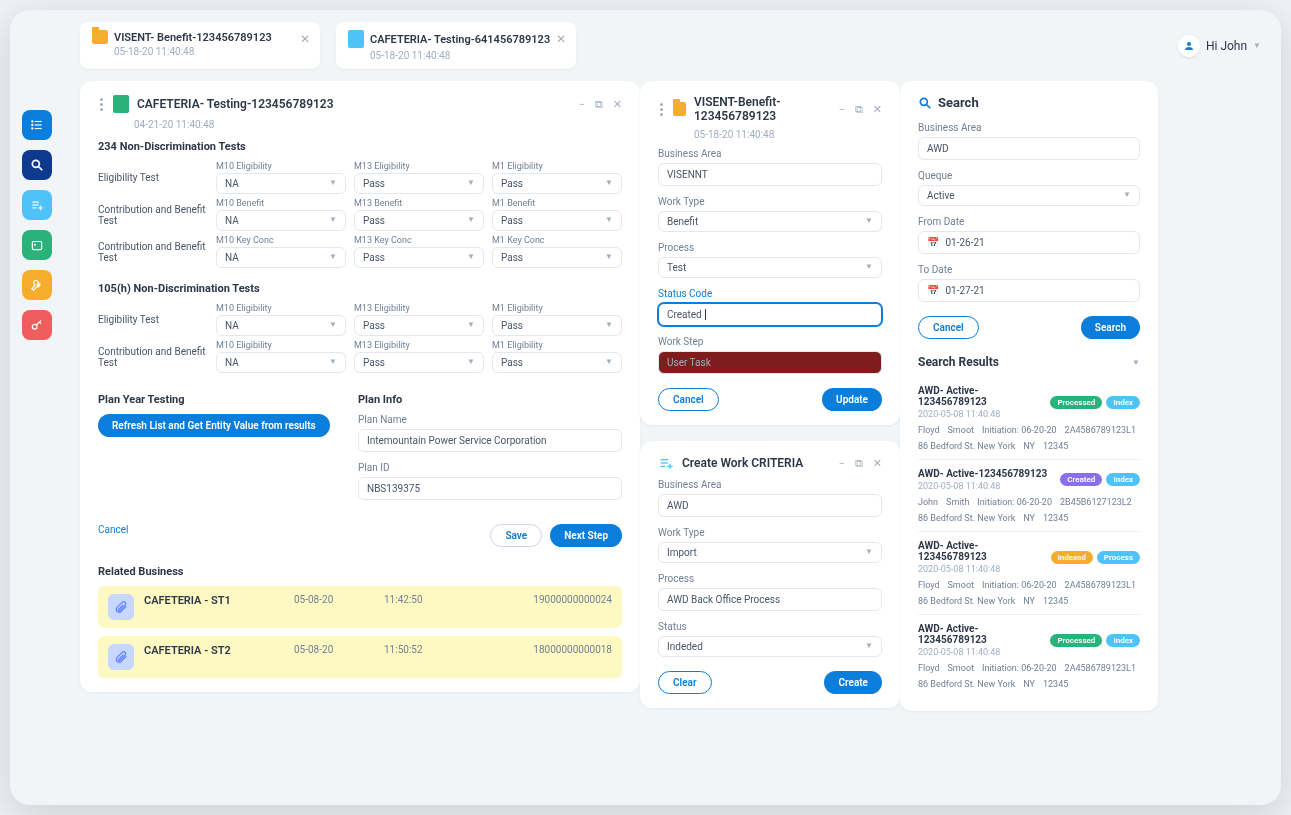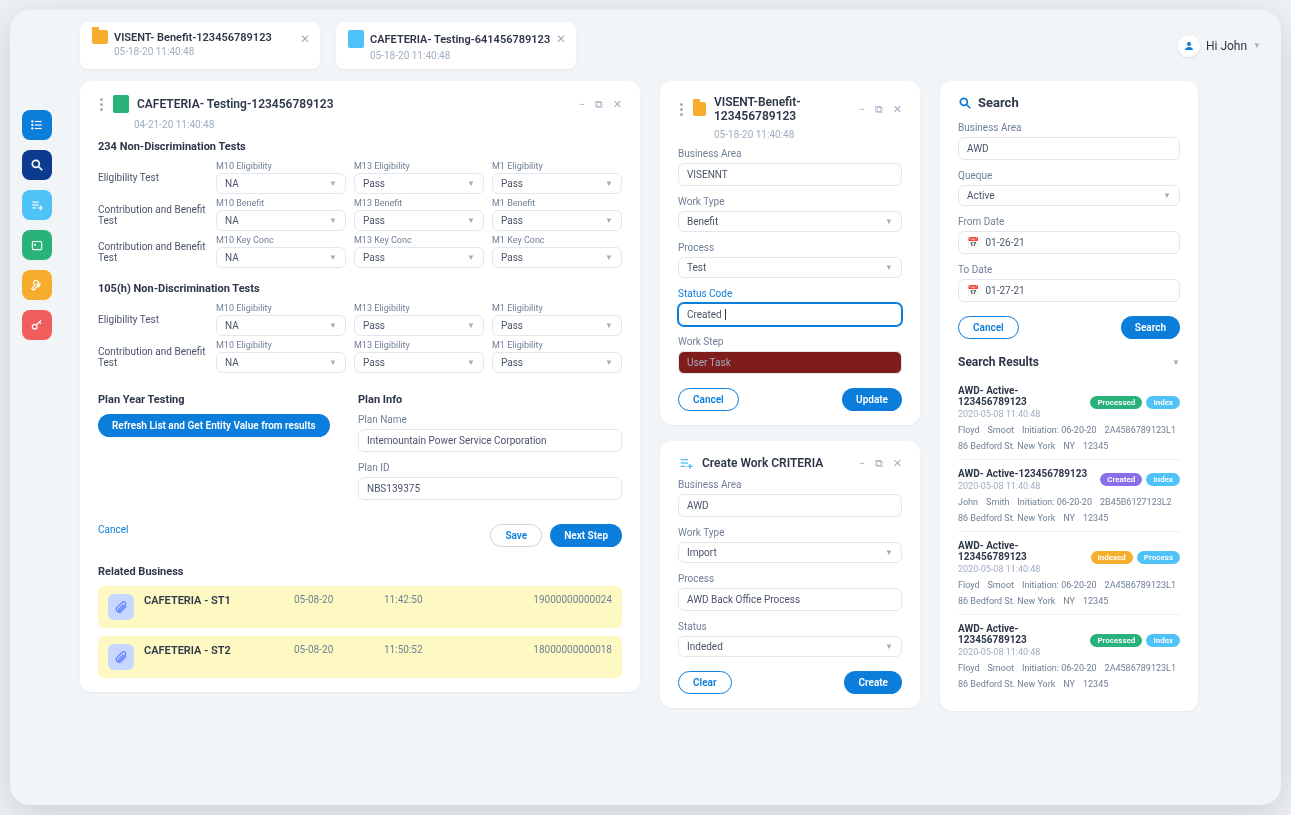--- a/index.html
+++ b/index.html
@@ -8,37 +8,37 @@
 .topbar{display:flex;gap:16px;margin-bottom:12px;padding-left:50px}
 .tab{background:#fff;border-radius:8px;padding:8px 12px;display:flex;flex-direction:column;gap:2px;position:relative;min-width:240px;box-shadow:0 1px 3px rgba(0,0,0,.05)}
 .tab-row{display:flex;align-items:center;gap:6px}
 .tab-title{font-size:11px;font-weight:600;color:#2d3748}
 .tab-sub{font-size:10px;color:#a0aec0;padding-left:22px}
 .tab-close{position:absolute;right:10px;top:10px;color:#a0aec0;cursor:pointer;font-size:12px}
 .user{margin-left:auto;display:flex;align-items:center;gap:6px;font-size:12px;color:#2d3748}
 .user-av{width:22px;height:22px;background:#fff;border-radius:50%;display:flex;align-items:center;justify-content:center;box-shadow:0 1px 3px rgba(0,0,0,.1)}
 .sidebar{position:absolute;left:12px;top:100px;display:flex;flex-direction:column;gap:10px}
 .nav-btn{width:30px;height:30px;border-radius:8px;display:flex;align-items:center;justify-content:center;cursor:pointer;color:#fff}
-.main{display:flex;gap:20px;padding-left:50px}
+.main{display:flex;padding-left:50px}
 .col{display:flex;flex-direction:column;gap:16px}
 .col1{flex:0 0 560px}
 .col2{flex:0 0 260px}
 .col3{flex:0 0 258px}
 .card{background:#fff;border-radius:12px;padding:14px 18px;box-shadow:0 1px 3px rgba(0,0,0,.05)}
 .card-hd{display:flex;align-items:center;gap:8px;margin-bottom:6px}
 .card-hd-title{font-size:12px;font-weight:600;color:#2d3748}
 .card-hd-actions{margin-left:auto;display:flex;gap:10px;color:#a0aec0}
 .card-sub{font-size:10px;color:#a0aec0;padding-left:36px;margin-bottom:8px}
 .more-dots{display:flex;flex-direction:column;gap:2px;padding:2px}
 .more-dots span{width:3px;height:3px;background:#a0aec0;border-radius:50%}
 .sec-title{font-size:11px;font-weight:700;color:#2d3748;margin:10px 0 8px}
 .test-grid{display:grid;grid-template-columns:110px 1fr 1fr 1fr;gap:6px 8px;align-items:center;margin-bottom:4px}
 .test-label{font-size:10px;color:#4a5568}
 .fld-lbl{font-size:9px;color:#718096;margin-bottom:2px}
-.sel{border:1px solid #e2e8f0;border-radius:6px;padding:4px 8px;font-size:10px;color:#4a5568;display:flex;justify-content:space-between;align-items:center;background:#fff}
+.sel{border:1px solid #e2e8f0;border-radius:6px;padding:4px 8px;font-size:10px;color:#4a5568;display:flex;justify-content:space-between;background:#fff}
 .chev{font-size:8px;color:#a0aec0}
 .plan-row{display:flex;gap:20px;margin-top:10px}
 .plan-left{flex:0 0 240px}
 .plan-right{flex:1}
 .btn-primary{background:#0b7dda;color:#fff;border:none;border-radius:16px;padding:6px 14px;font-size:10px;font-weight:600;cursor:pointer}
 .btn-outline{background:#fff;color:#0b7dda;border:1px solid #cbd5e0;border-radius:16px;padding:5px 14px;font-size:10px;font-weight:600;cursor:pointer}
 .link{color:#0b7dda;font-size:10px;cursor:pointer}
 .inp{border:1px solid #e2e8f0;border-radius:6px;padding:5px 8px;font-size:10px;color:#4a5568;width:100%;background:#fff}
 .inp.focus{border-color:#0b7dda;box-shadow:0 0 0 1px #0b7dda}
 .inp.disabled{background:#7f1d1d;color:#a0aec0}

